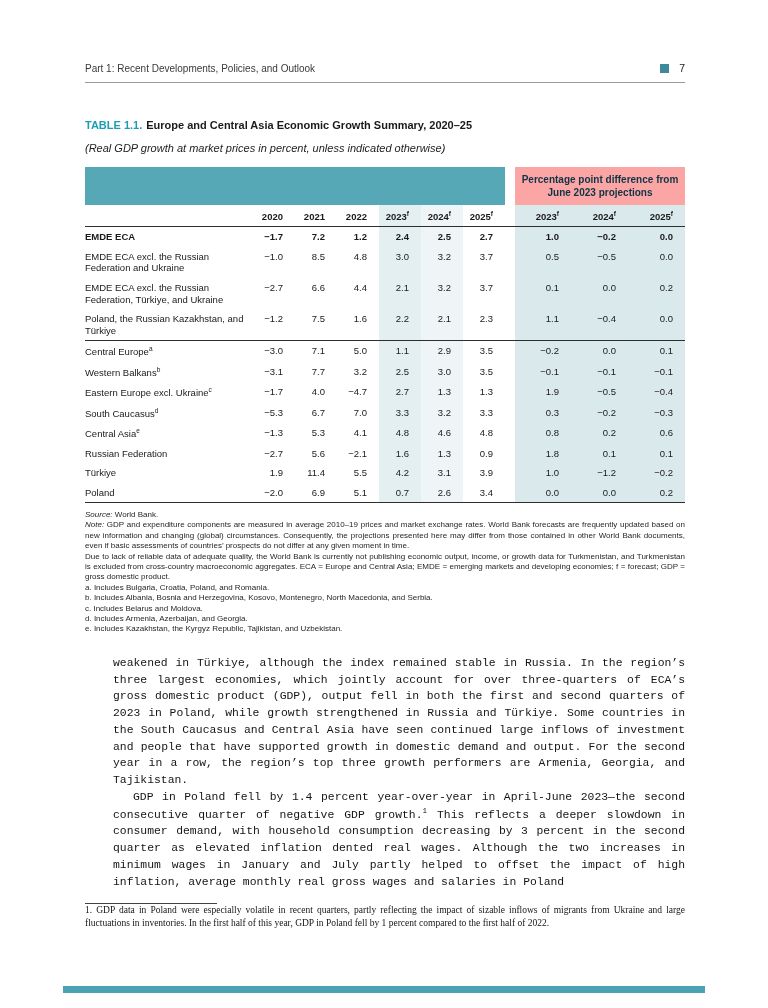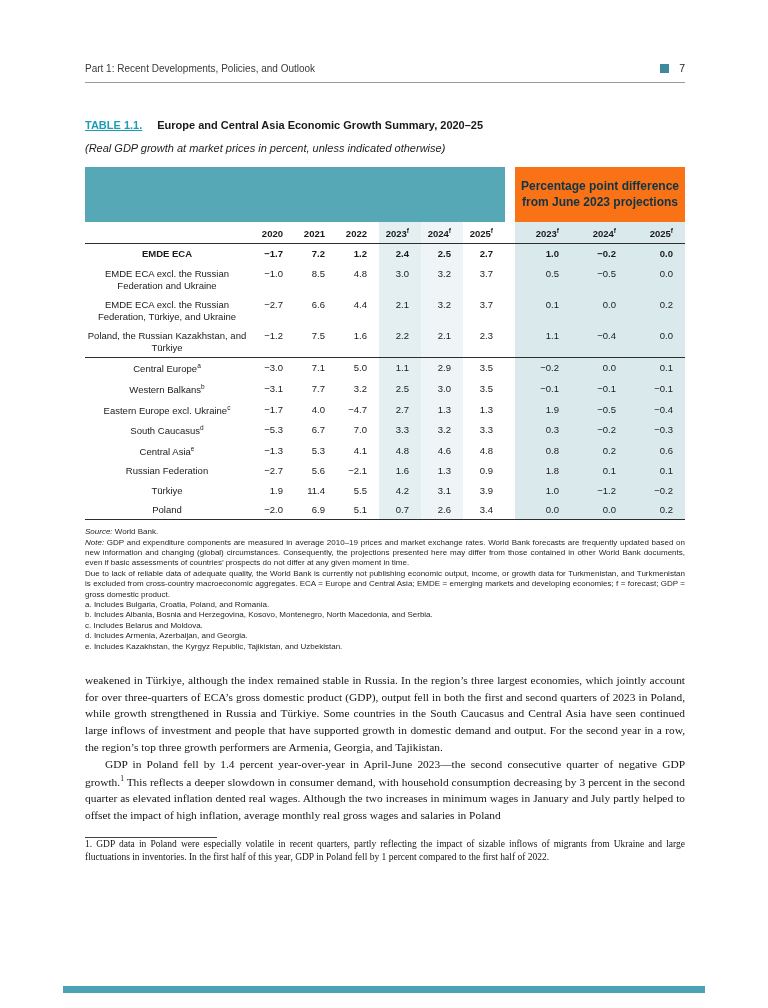--- a/index.html
+++ b/index.html
@@ -8,52 +8,52 @@
   .page { position:relative; width:768px; height:1008px; background:#fff; overflow:hidden; }
   .content { position:absolute; left:85px; top:62px; width:600px; }
 
   .running-head { display:flex; justify-content:space-between; align-items:center;
                   border-bottom:1px solid #9a9a9a; padding-bottom:8px; font-size:10px; color:#3a3a3a; }
   .head-right { display:flex; align-items:center; gap:10px; }
   .square { width:9px; height:9px; background:#3E8A9B; display:inline-block; }
   .page-num { font-size:10.5px; color:#222; }
 
   .table-title { margin-top:36px; font-size:11px; font-weight:bold; color:#1a1a1a; }
-  .table-title .label { color:#1D9DB4; margin-right:15px;text-decoration:underline; }
+  .table-title .label { color:#1D9DB4; margin-right:4px; }
   .subtitle { margin-top:11px; font-style:italic; font-size:11px; color:#222; }
 
   table { margin-top:13px; border-collapse:collapse; table-layout:fixed; width:600px;
           font-size:9.5px; color:#1a1a1a; }
   td { vertical-align:top; }
   sup { font-size:6.5px; }
 
   .band-main { background:#57A8B7; height:29px; }
-  .band-diff { background:#f97316; color:#0F3447; font-weight:bold; font-size:12px;
-               text-align:center; vertical-align:middle; line-height:1.3; padding:12px 3px; }
+  .band-diff { background:#fca5a5; color:#0F3447; font-weight:bold; font-size:10px;
+               text-align:center; vertical-align:middle; line-height:1.3; padding:6px 3px; }
 
   .yh td { font-weight:bold; text-align:right; padding:5px 12px 4px 0;
            border-bottom:1px solid #2e2e2e; vertical-align:bottom; }
   .yh td.lab { padding:0; }
 
   .tint1 { background:#E3EFF1; }
   .tint2 { background:#EFF5F6; }
   .tintd { background:#DAE9EC; }
 
   td.num { text-align:right; padding:4px 12px 3.5px 0; }
-  td.row-label { text-align:center; padding:4px 4px 3.5px 0; line-height:1.25; }
+  td.row-label { text-align:left; padding:4px 4px 3.5px 0; line-height:1.25; }
   td.gapcell { padding:0; }
   tr.bold td { font-weight:bold; }
   tr.divider td { border-bottom:1px solid #2e2e2e; }
   tbody tr:last-child td { border-bottom:1px solid #2e2e2e; }
 
   .notes { margin-top:7px; font-size:8px; line-height:1.3; color:#1f1f1f; }
   .notes p { text-align:justify; }
 
-  .bodytext { margin-top:20px; font-family:Liberation Serif, serif; font-size:11.4px;
-              line-height:1.47; color:#141414; text-align:justify; }
+  .bodytext { margin-top:20px; font-family:Liberation Mono, monospace; font-size:11.4px;
+              line-height:1.47; color:#141414; text-align:justify;margin-left:28px; }
   .bodytext p.indent { text-indent:20px; }
   .bodytext sup { font-size:7.5px; }
 
   .footnote-sep { margin-top:13px; width:132px; border-top:1px solid #444; }
   .footnote { font-family:"Liberation Serif", serif; font-size:9.5px;
               line-height:1.38; text-align:justify; color:#141414; }
 
   .bottom-bar { position:absolute; left:63px; right:63px; bottom:15px; height:7px; background:#4AA3B3; }
 </style>
 </head>

